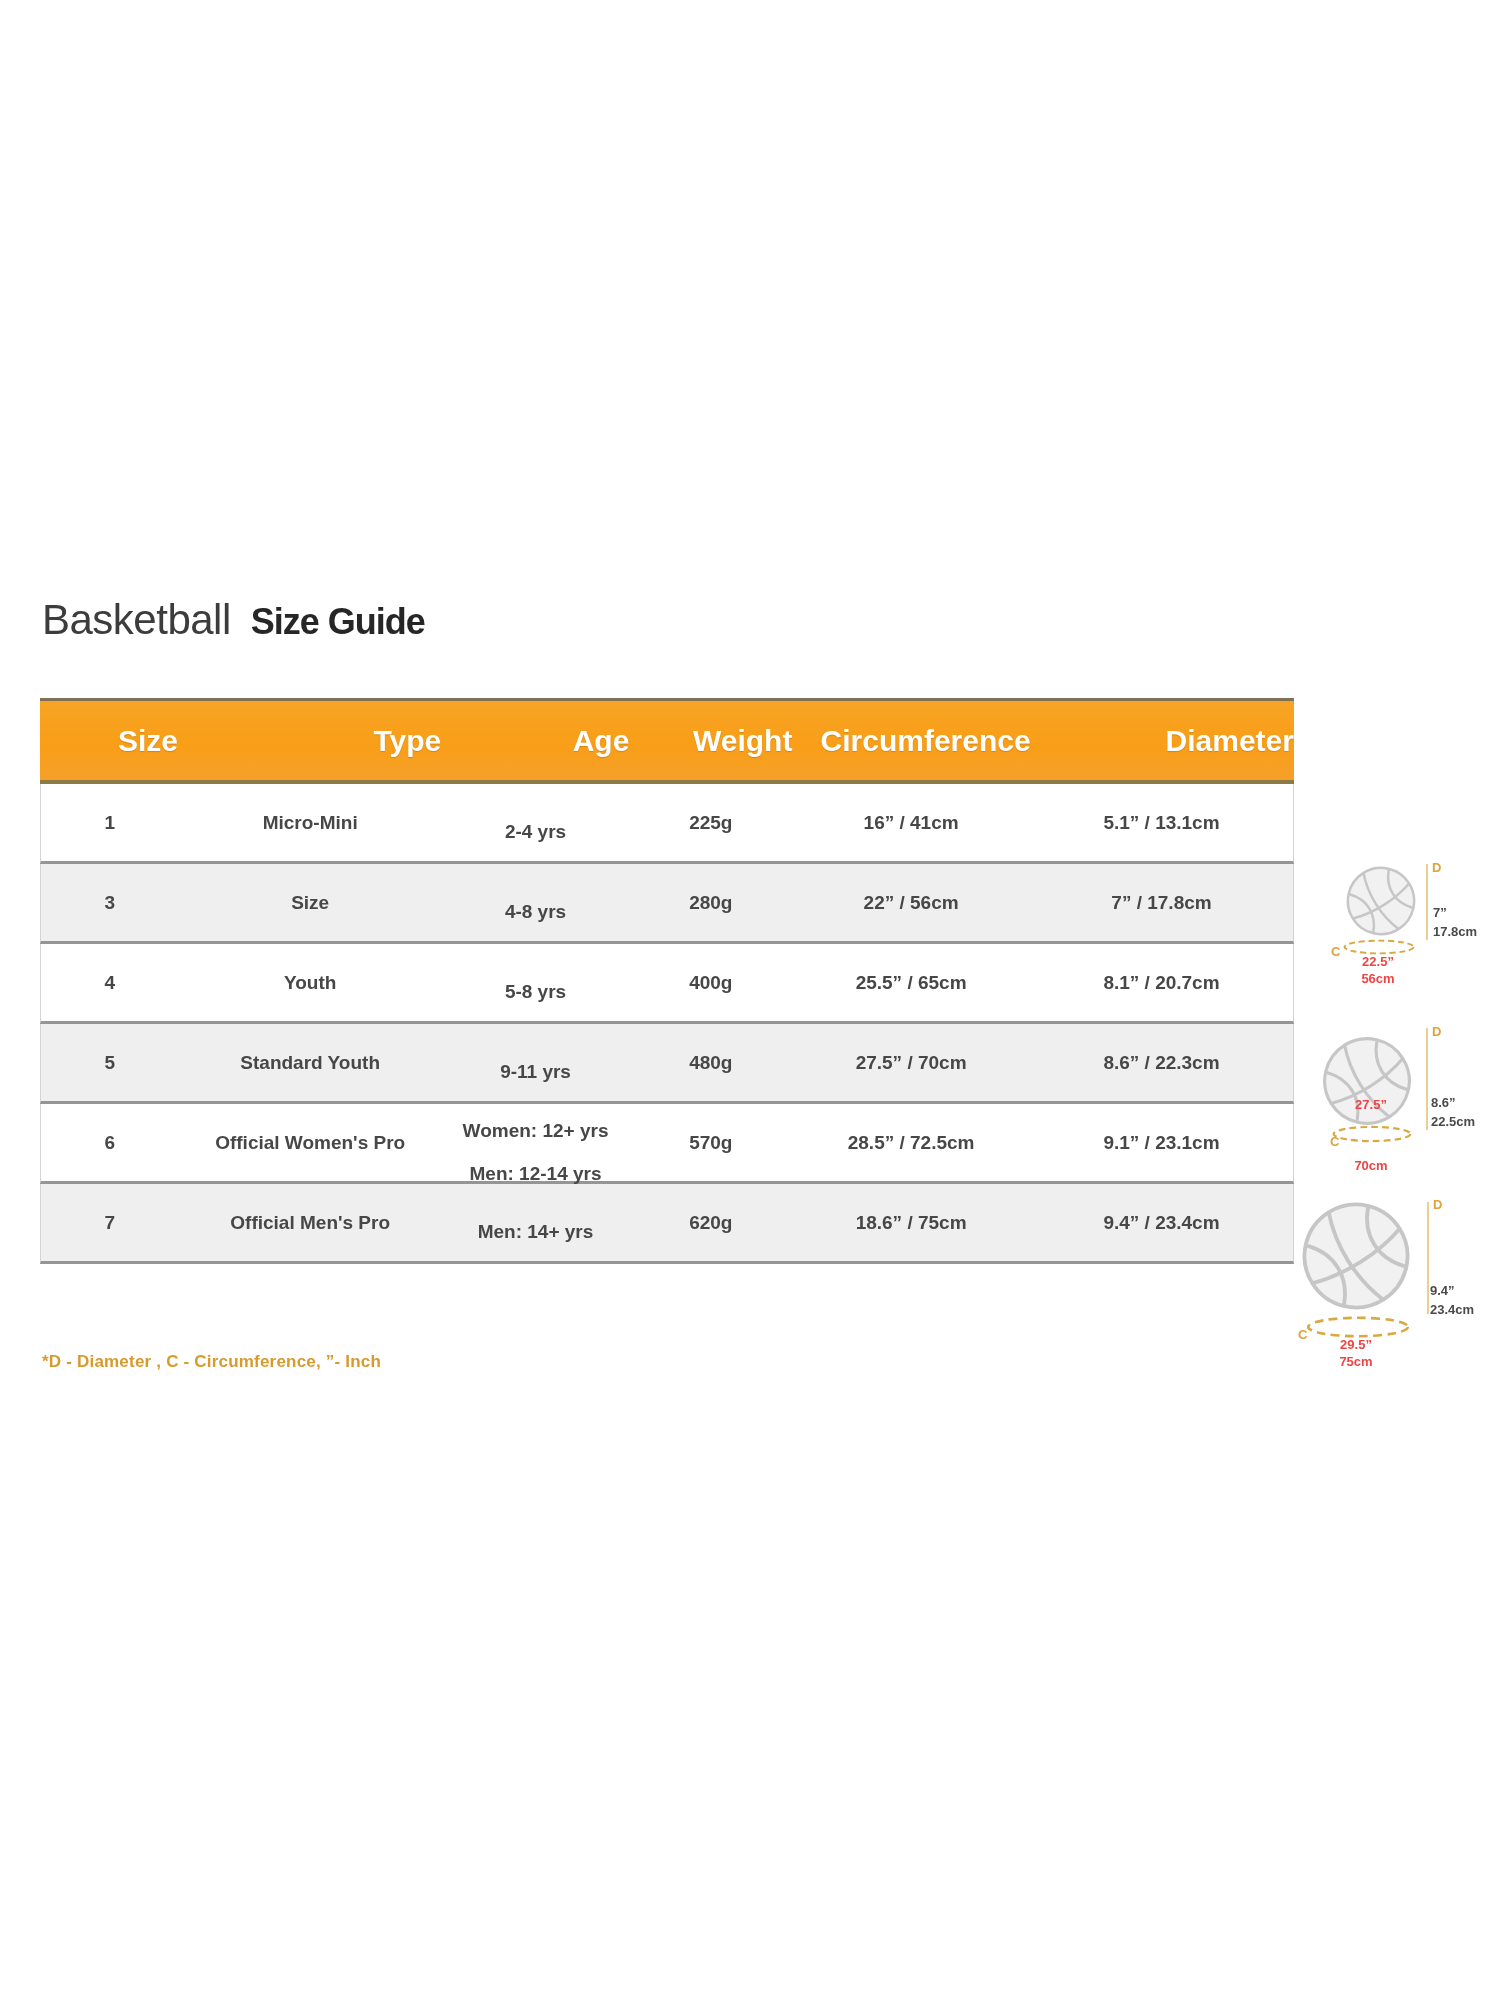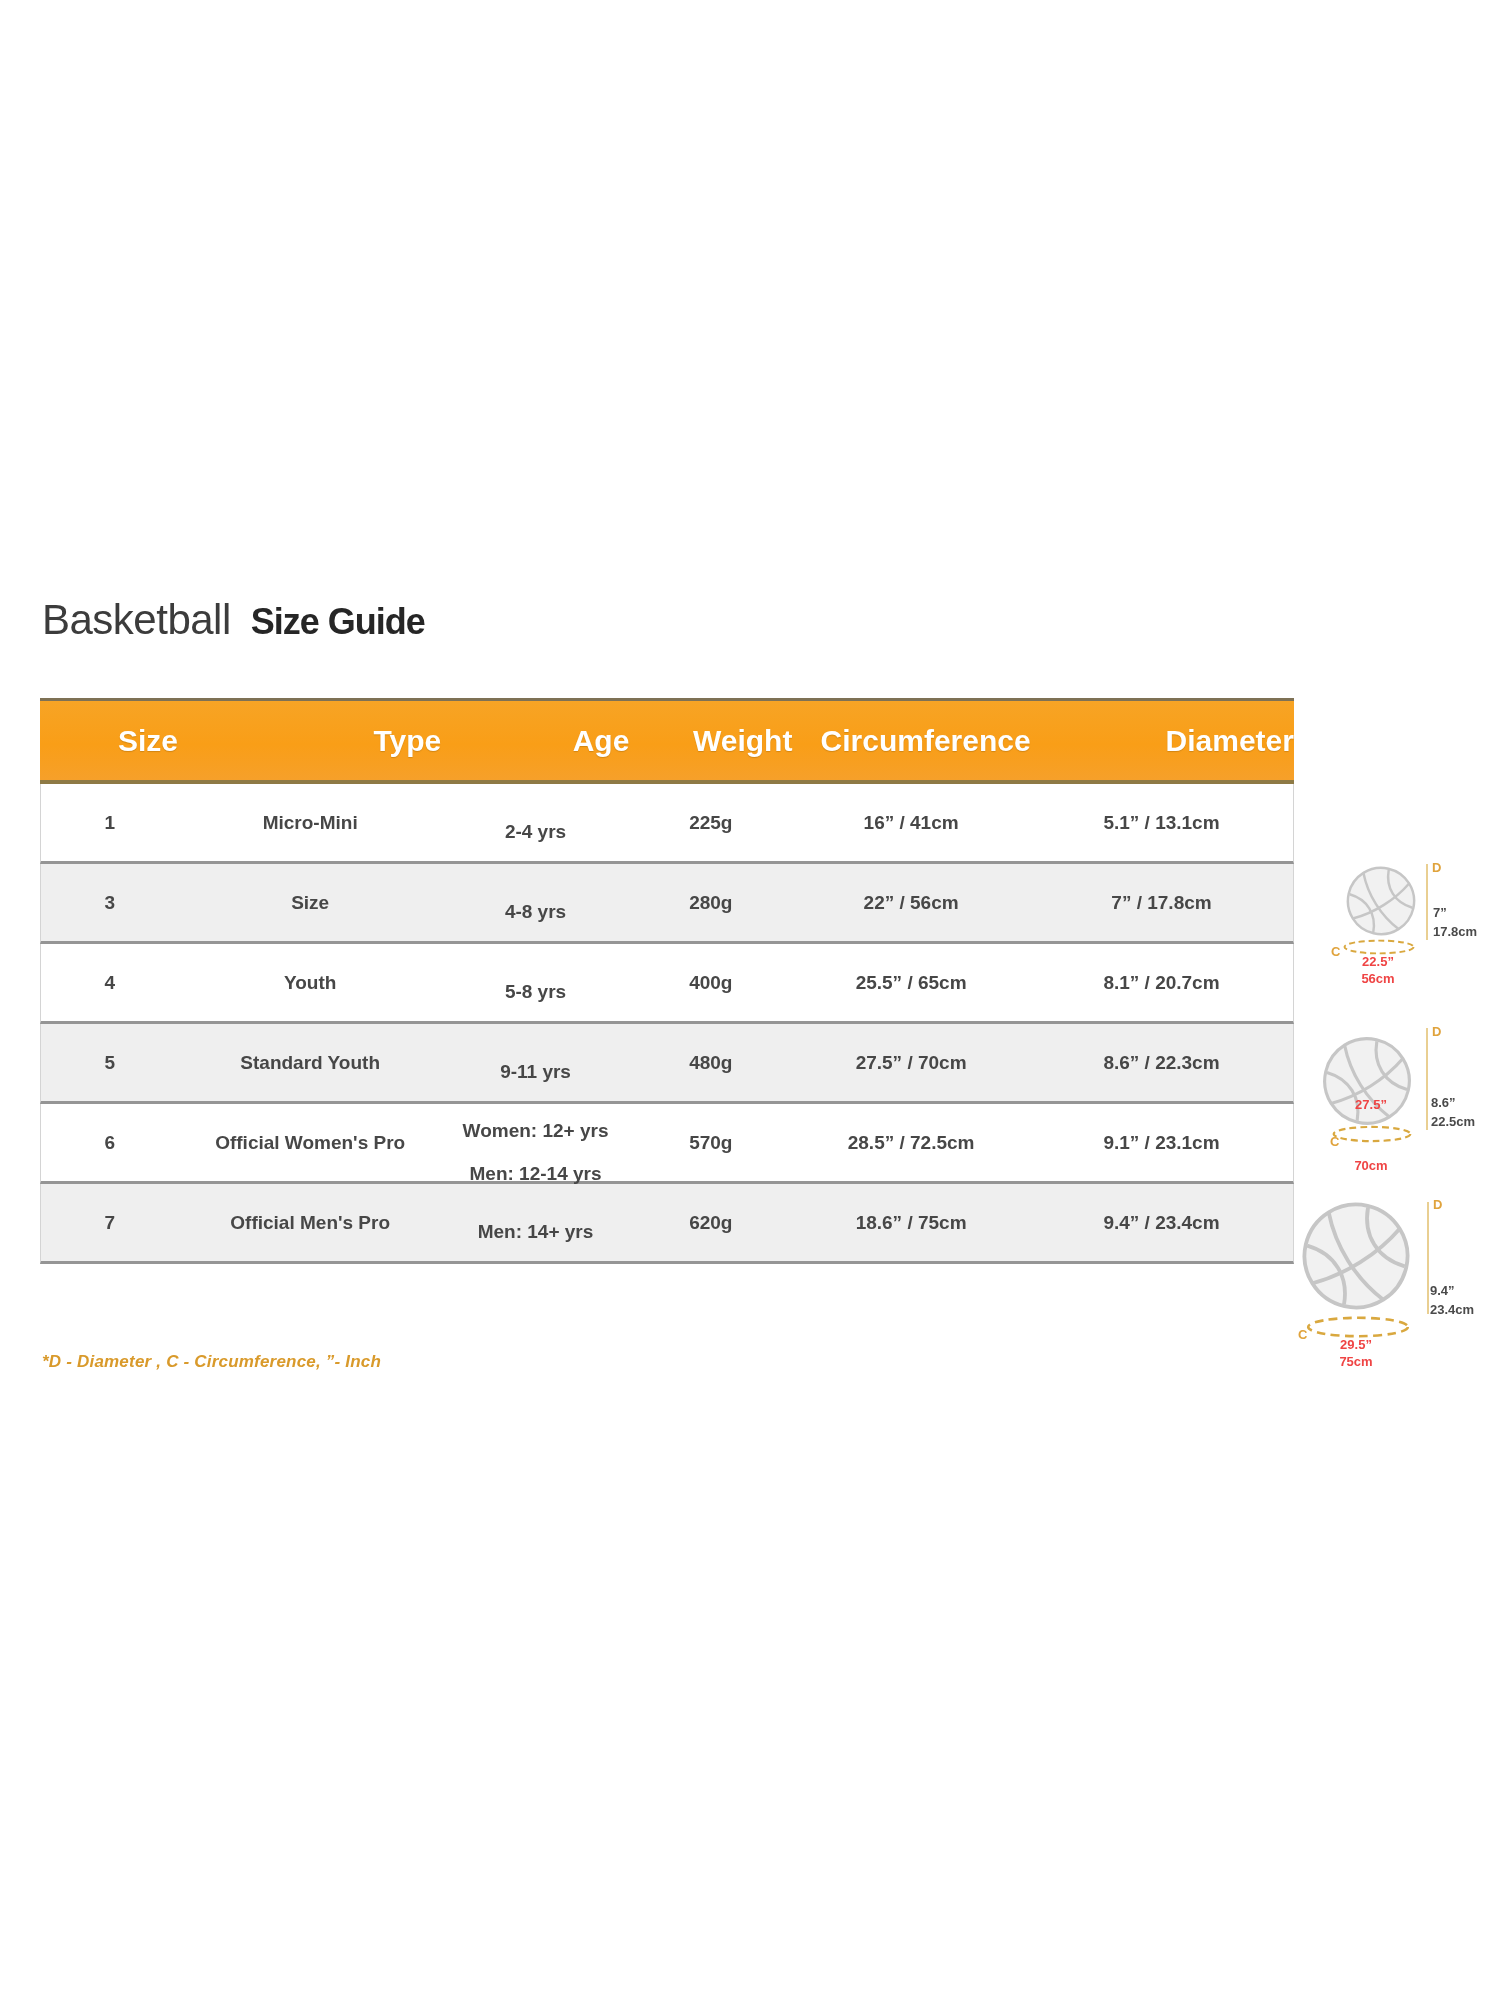--- a/index.html
+++ b/index.html
@@ -39,21 +39,21 @@
     line-height:1.25;
   }
   .c-size{width:11%} .c-type{width:21%} .c-age{width:15%}
   .c-weight{width:13%} .c-circ{width:19%} .c-diam{width:21%}
   .age-line { display:block;margin-top:19px; }
   .age-line:empty { display:none; }
 
   
   .footnote {
     position:absolute; left:42px; top:1352px;
-    color:#d99a2b; font-weight:700; font-size:17px; letter-spacing:0.2px;font-style:italic;
+    color:#d99a2b; font-weight:700; font-size:17px; letter-spacing:0.2px;
   }
 
   
   .abs { position:absolute; }
   .vline { width:2px; background:#e9cf92; }
   .d-label, .c-label { color:#e0a33c; font-weight:700; font-size:13px; }
   .dim-text { color:#4a4a4a; font-weight:700; font-size:13px; line-height:17px; }
   .circ-text { color:#ef4444; font-weight:700; font-size:13px; line-height:17px; text-align:center; width:60px; }
 </style>
 </head>

